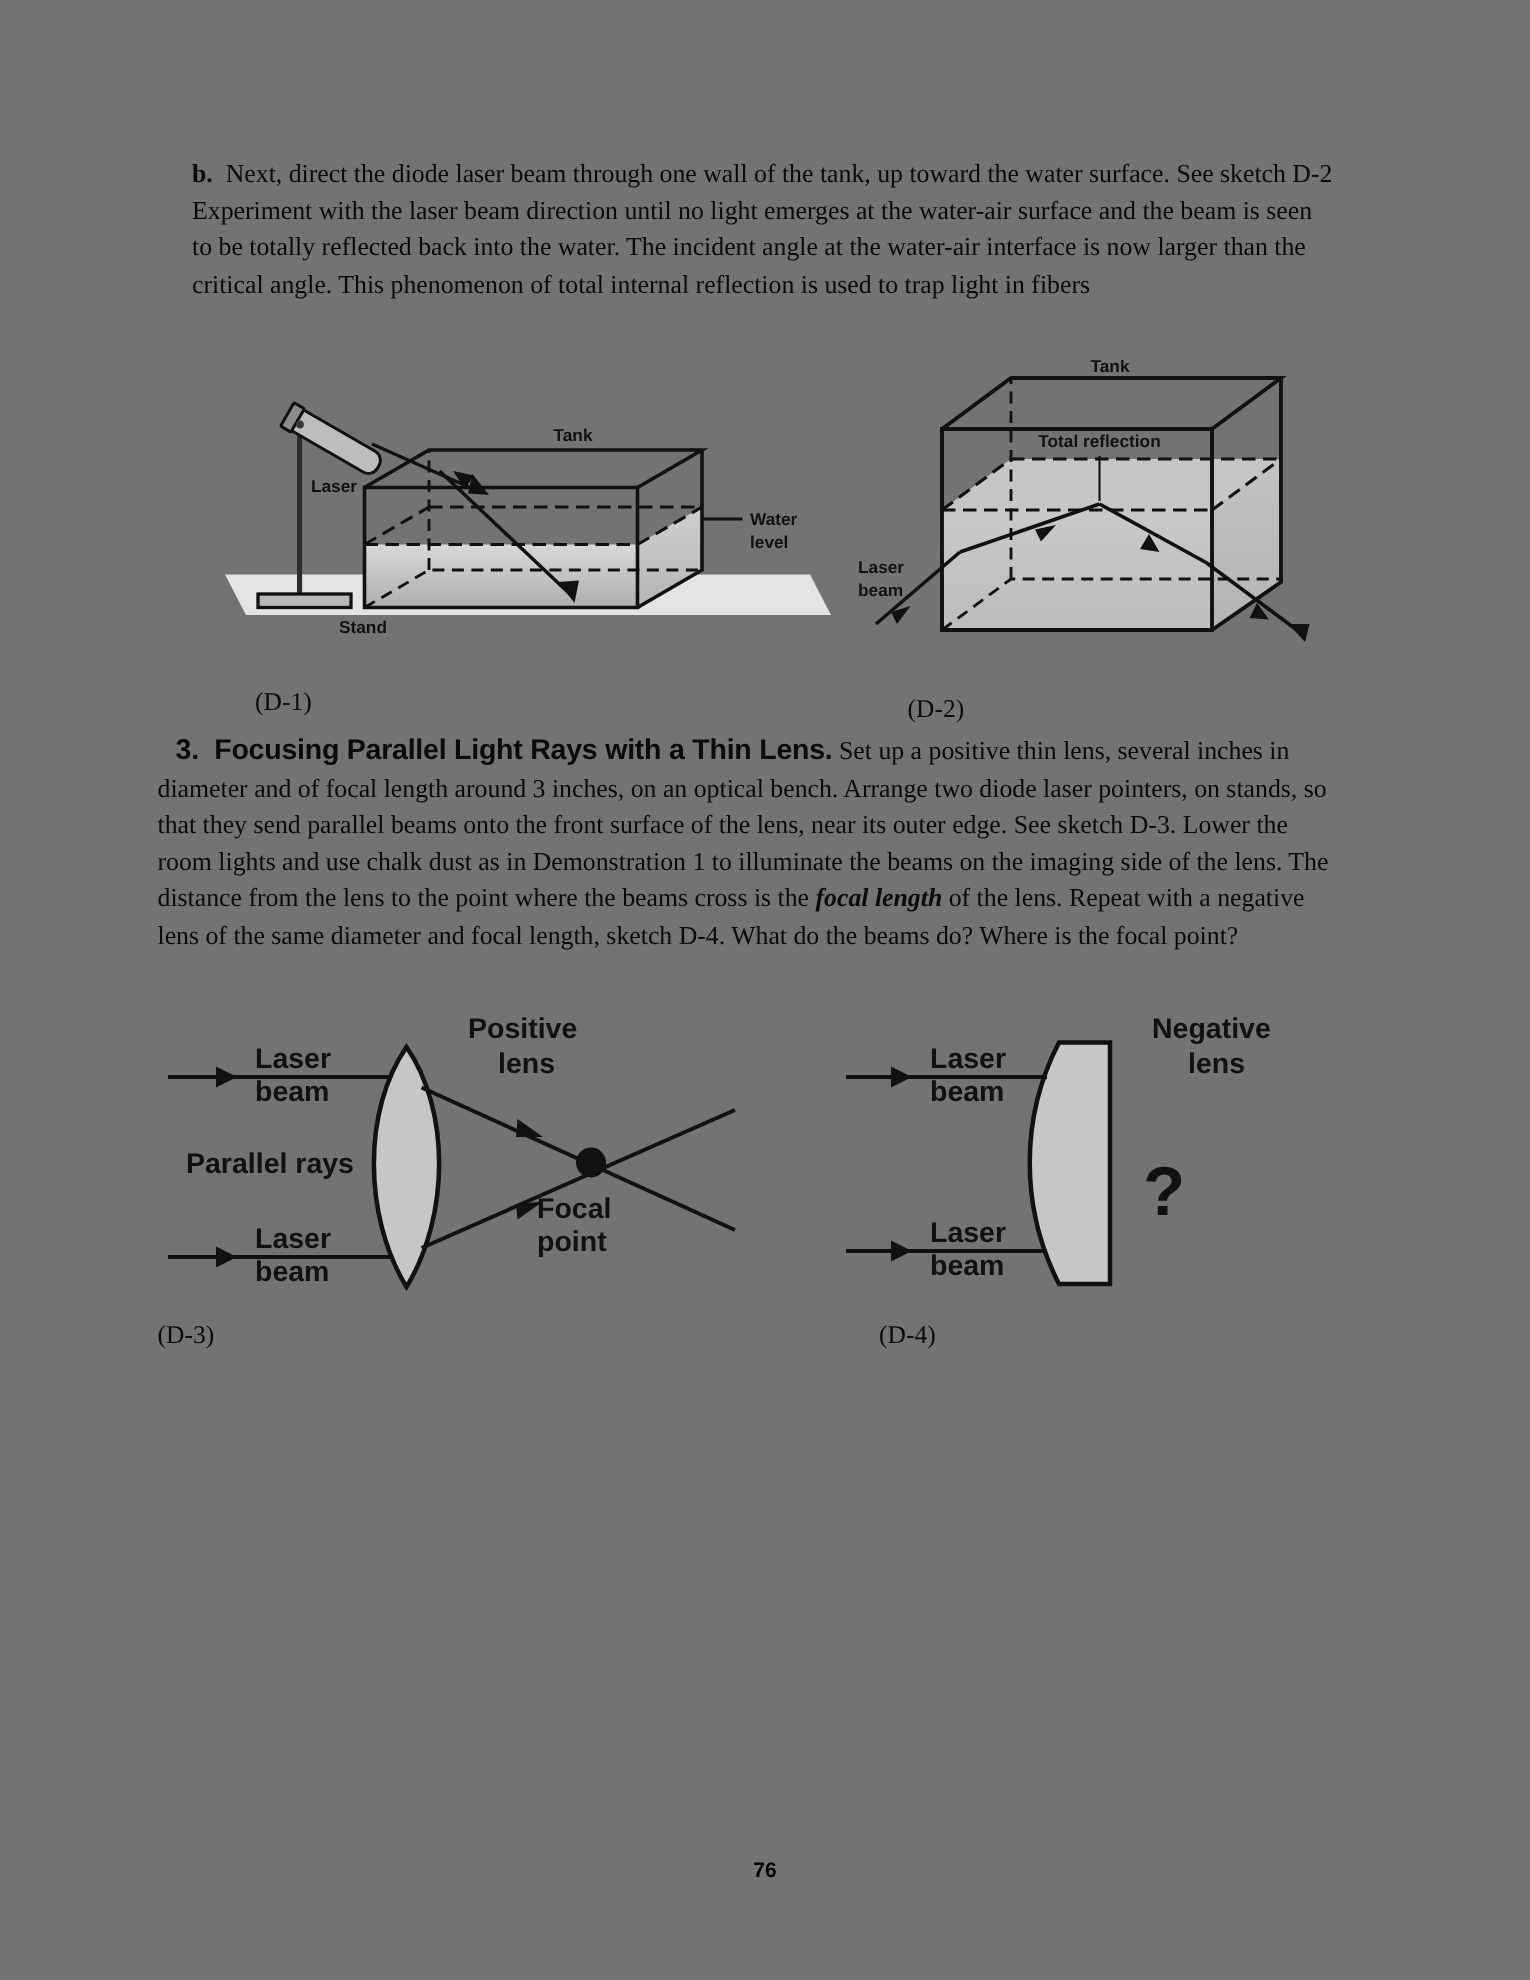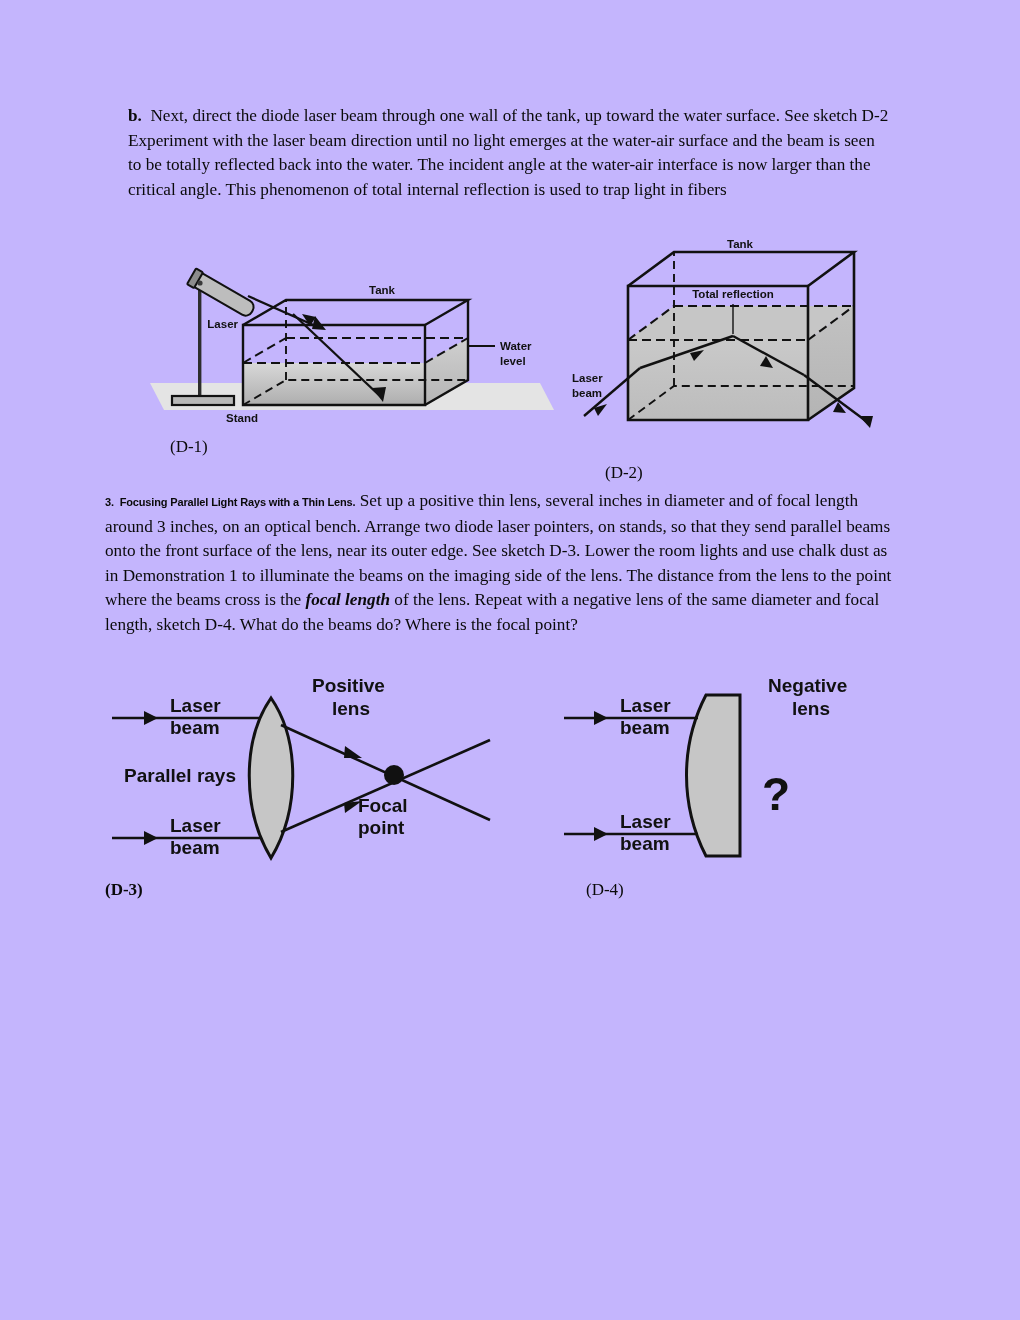--- a/index.html
+++ b/index.html
@@ -12,21 +12,21 @@
     width: 1020px;
     height: 1320px;
     position: relative;
     font-family: "Liberation Serif", serif;
     color: #000000;
     overflow: hidden;
   }
   .page {
     position: absolute;
     inset: 0;
-    background: #c4b5fd;
+    background: #737373;
     padding-left: 46px;
   }
 
   
   .para {
     position: absolute;
     font-family: "Liberation Serif", serif;
     font-size: 17.2px;
     line-height: 24.6px;
     color: #0a0a0a;
@@ -43,35 +43,36 @@
     top: 489px;
     width: 790px;
   }
   .lead-b {
     font-family: "Liberation Serif", serif;
     font-weight: bold;
   }
   .lead-3 {
     font-family: "Liberation Sans", sans-serif;
     font-weight: bold;
-    font-size: 11px;
+    font-size: 19px;
     letter-spacing: -0.15px;
+    margin-left: 12px;
   }
   .ital { font-style: italic; font-weight: bold; }
 
   
   .fig-caption {
     position: absolute;
     font-family: "Liberation Serif", serif;
     font-size: 17px;
     color: #0a0a0a;
   }
-  #cap-d1 { left: 170px; top: 437px; }
+  #cap-d1 { left: 170px; top: 458px; }
   #cap-d2 { left: 605px; top: 437px; margin-top: 26px; }
-  #cap-d3 { left: 105px; top: 880px; font-weight: bold; }
+  #cap-d3 { left: 105px; top: 880px; }
   #cap-d4 { left: 561px; top: 880px; margin-left: 25px; }
 
   
   .figure {
     position: absolute;
   }
   #fig-d1 { left: 150px;  top: 250px; width: 420px; height: 190px; }
   #fig-d2 { left: 570px;  top: 240px; width: 330px; height: 200px; }
   #fig-d3 { left: 100px;  top: 670px; width: 420px; height: 210px; }
   #fig-d4 { left: 550px;  top: 670px; width: 360px; height: 210px; }
@@ -292,14 +293,15 @@
       <text class="lbl lbl-md" x="70" y="180">beam</text>
       <text class="lbl lbl-md" x="218" y="22">Negative</text>
       <text class="lbl lbl-md" x="242" y="45">lens</text>
       <text class="lbl lbl-qm" x="212" y="140">?</text>
     </svg>
   </div>
 
   <div class="fig-caption" id="cap-d3">(D-3)</div>
   <div class="fig-caption" id="cap-d4">(D-4)</div>
 
+  <div id="page-number">76</div>
 
 </div>
 
 </body></html>

